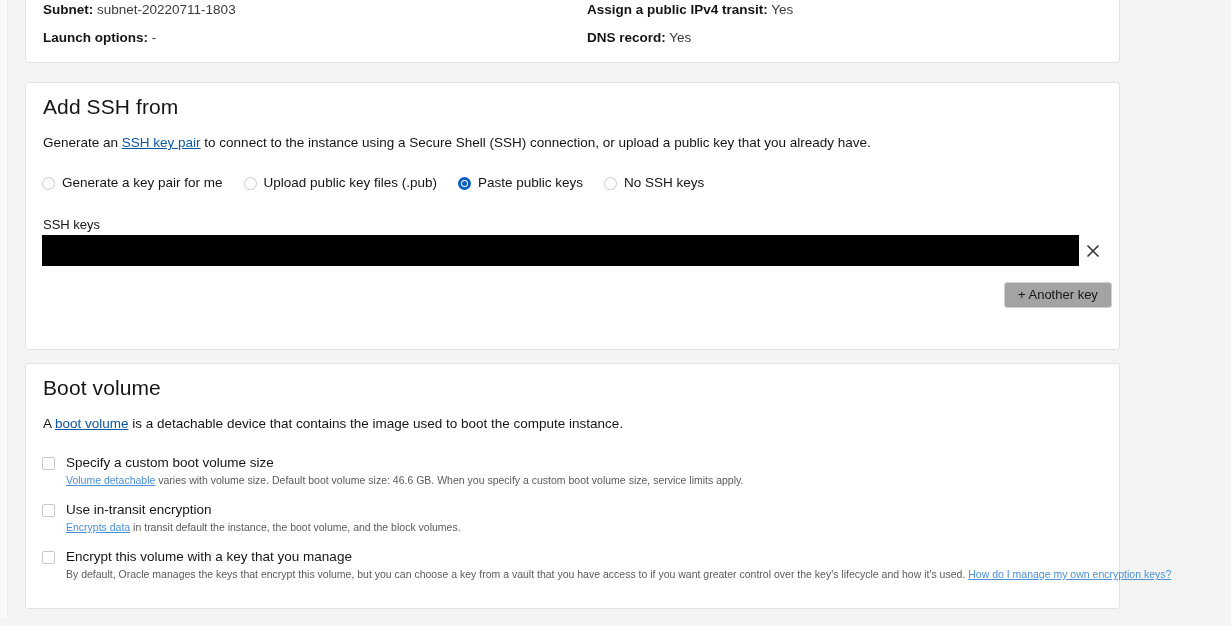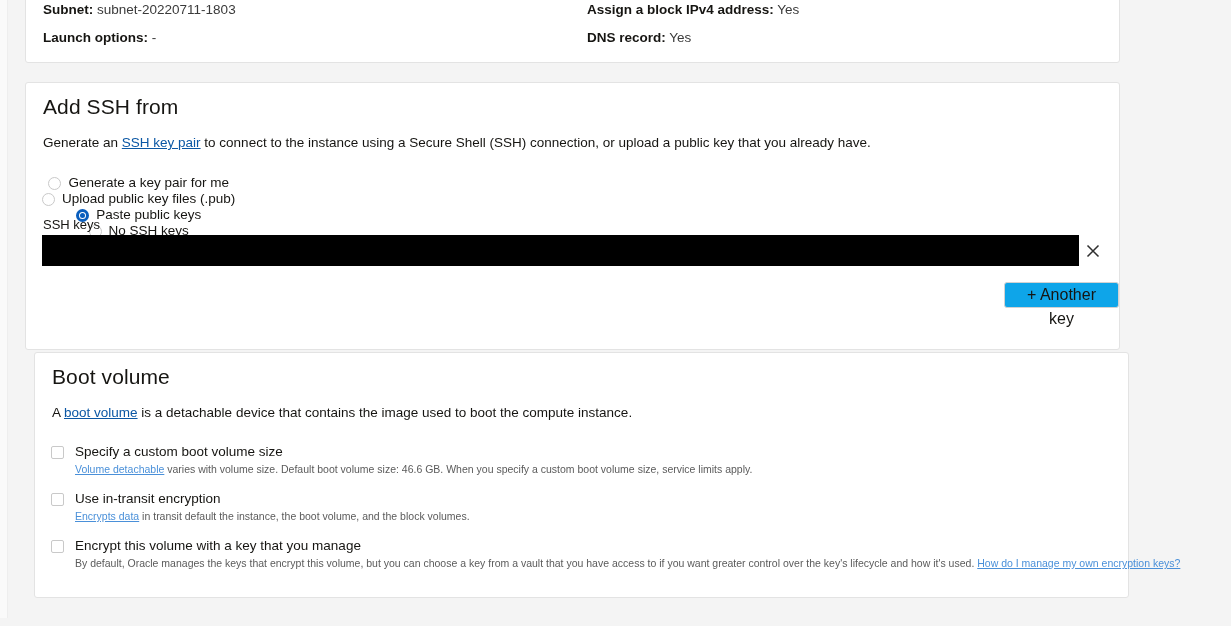--- a/index.html
+++ b/index.html
@@ -63,23 +63,22 @@
   .si-2 { left: 17px;  top: 102px; }
   .si-3 { left: 561px; top: 74px; }
   .si-4 { left: 561px; top: 102px; }
 
   
   .card-ssh {
     top: 82px;
     height: 268px;
   }
   .card-boot {
-    top: 352px;
+    top: 363px;
     height: 246px;
-    margin-left: 9px;
   }
 
   .section-title {
     position: absolute;
     left: 17px;
     font-size: 21px;
     font-weight: normal;
     color: #161512;
     letter-spacing: 0.1px;
     margin: 0;
@@ -102,21 +101,20 @@
     cursor: pointer;
   }
 
   
   .radio-row {
     position: absolute;
     left: 16px;
     top: 92px;
     display: flex;
     align-items: center;
-    flex-direction: column;
   }
   .radio-opt {
     display: flex;
     align-items: center;
     margin-right: 21px;
     cursor: pointer;
   }
   .radio {
     width: 13px;
     height: 13px;
@@ -178,25 +176,25 @@
     cursor: pointer;
   }
   .clear-icon svg { display: block; }
 
   .another-key-btn {
     position: absolute;
     left: 978px;
     top: 199px;
     height: 26px;
     padding: 0 13px;
-    background: #0ea5e9;
+    background: #a3a3a3;
     border: 1px solid #d2d2d2;
     border-radius: 3px;
     font-family: "Liberation Sans", sans-serif;
-    font-size: 16px;
+    font-size: 13px;
     color: #161512;
     cursor: pointer;
     line-height: 24px;
   }
 
   .example-text {
     position: absolute;
     left: 17px;
     top: 227px;
     font-size: 10.5px;
@@ -272,21 +270,21 @@
     <div class="summary-grid">
       <div class="summary-item si-1">
         <span class="lbl">Subnet:</span>
         <span class="val">subnet-20220711-1803</span>
       </div>
       <div class="summary-item si-2">
         <span class="lbl">Launch options:</span>
         <span class="val">-</span>
       </div>
       <div class="summary-item si-3">
-        <span class="lbl">Assign a block IPv4 address:</span>
+        <span class="lbl">Assign a public IPv4 transit:</span>
         <span class="val">Yes</span>
       </div>
       <div class="summary-item si-4">
         <span class="lbl">DNS record:</span>
         <span class="val">Yes</span>
       </div>
     </div>
   </div>
 
   <div class="card card-ssh">

